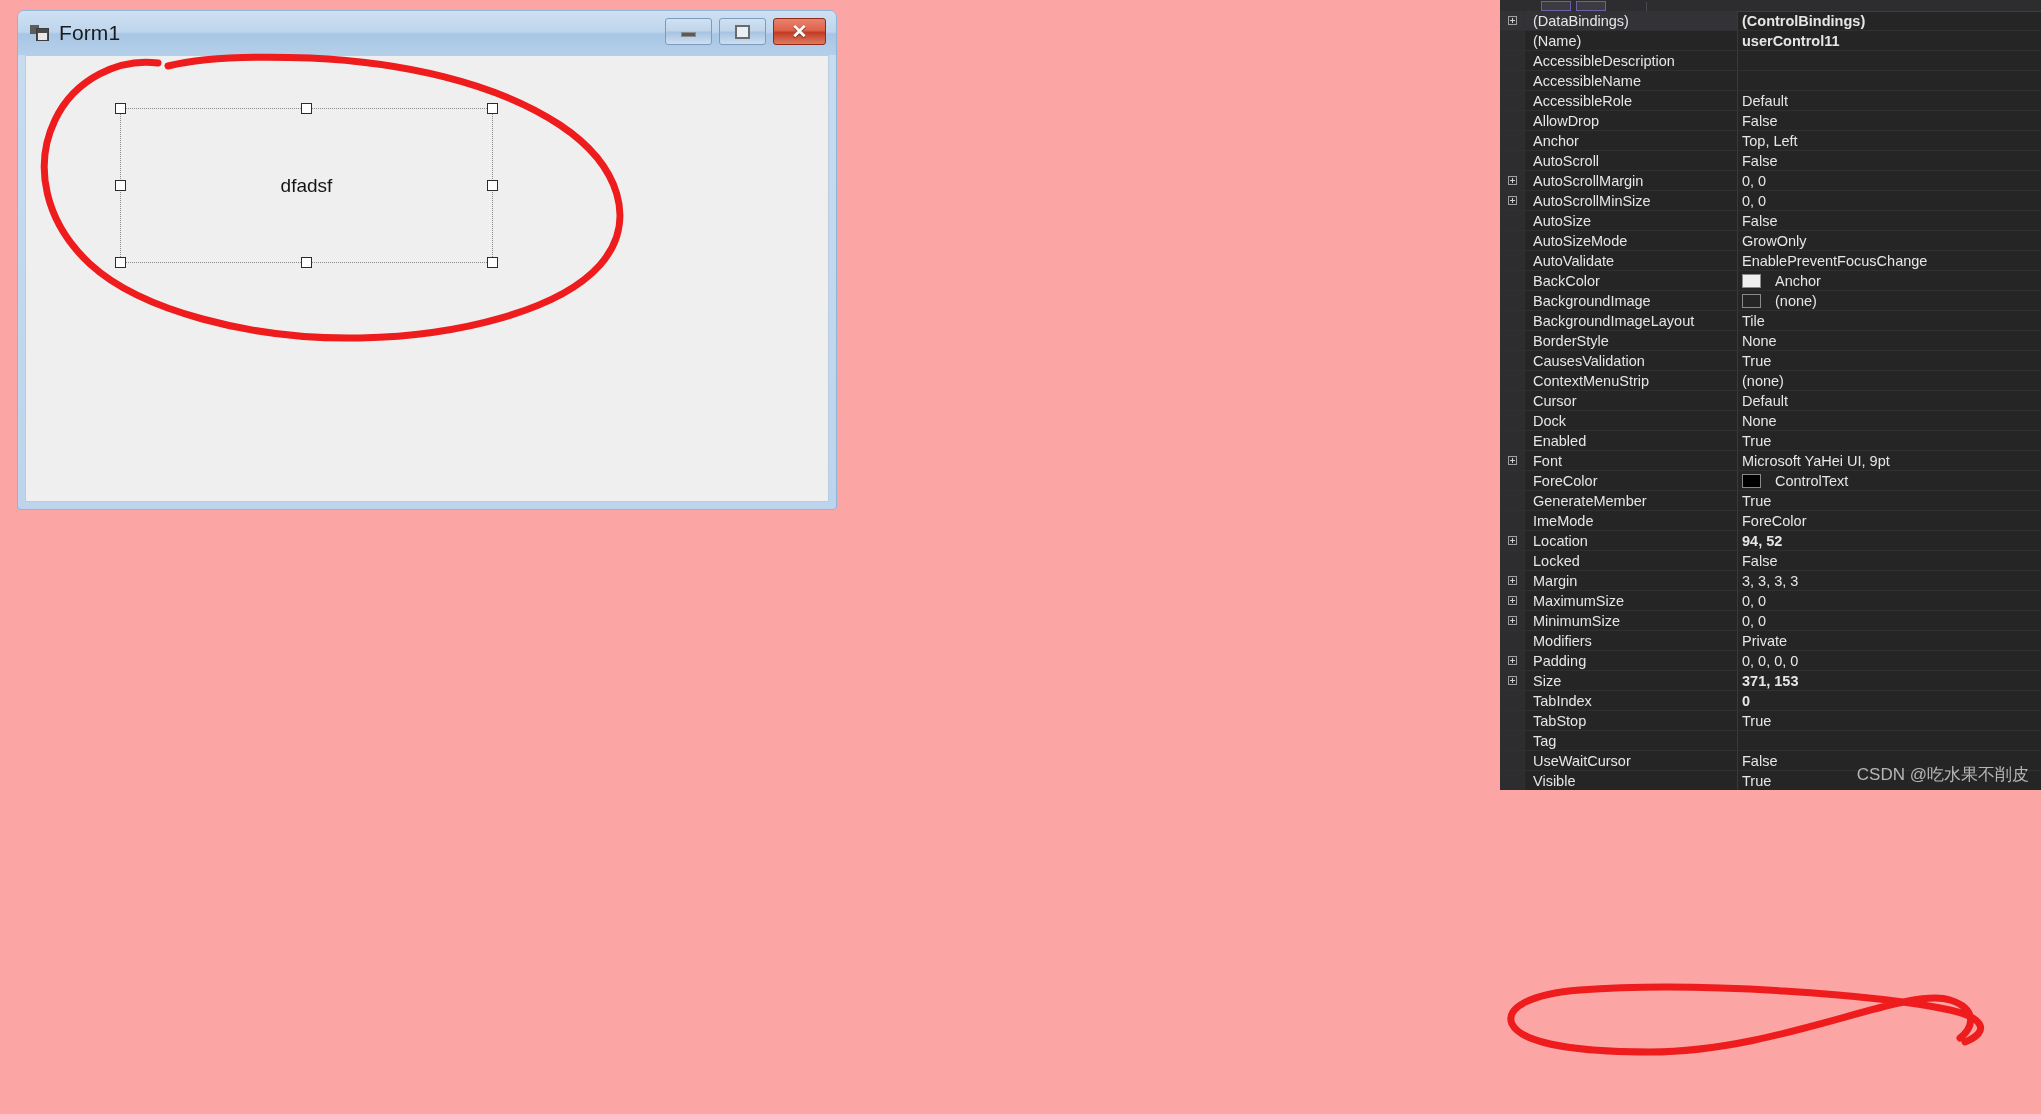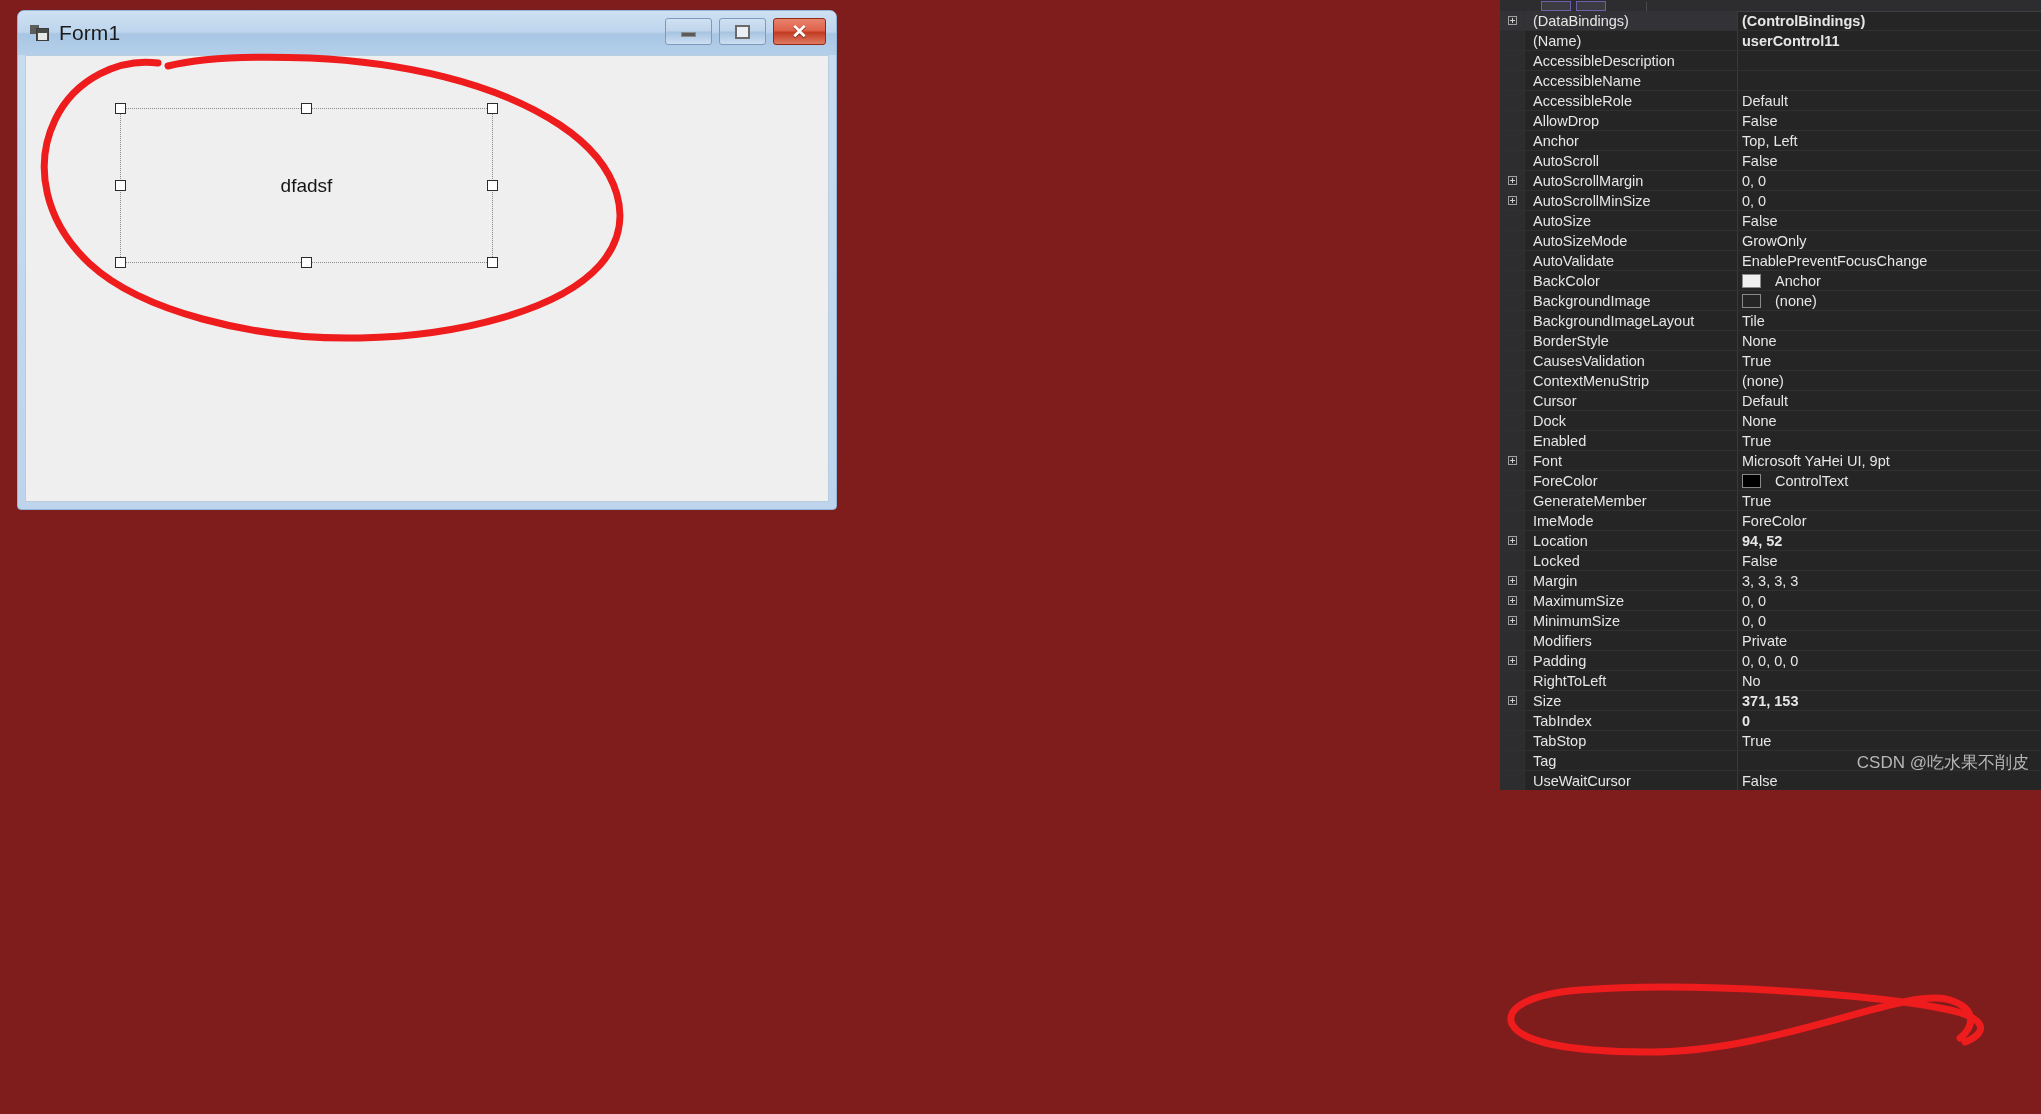--- a/index.html
+++ b/index.html
@@ -8,21 +8,21 @@
     background: #000000;
     width: 2041px;
     height: 1114px;
     overflow: hidden;
     font-family: "Liberation Sans", sans-serif;
   }
   #root {
     position: relative;
     width: 2041px;
     height: 1114px;
-    background: #7f1d1d;
+    background: #fca5a5;
   }
 
   
   #designer-window {
     position: absolute;
     left: 17px;
     top: 10px;
     width: 820px;
     height: 500px;
     background: linear-gradient(to bottom, #c9dcf0 0%, #bdd4ec 100%);
@@ -277,21 +277,21 @@
   .swatch {
     width: 19px; height: 14px;
     border: 1px solid #8a8a8a;
     box-sizing: border-box;
     margin-right: 14px;
     flex: 0 0 auto;
   }
   #watermark {
     position: absolute;
     right: 12px;
-    bottom: 16px;
+    bottom: 4px;
     color: #cfcfcf;
     font-size: 17px;
     font-family: "Liberation Sans", sans-serif;
     opacity: 0.85;
     white-space: nowrap;
   }
 </style>
 </head>
 <body>
 
@@ -533,25 +533,20 @@
           <div class="cell-value">Private</div>
         </div>
         <div class="grid-row">
           <div class="gutter">
             <div class="expander"></div>
           </div>
           <div class="cell-name">Padding</div>
           <div class="cell-value">0, 0, 0, 0</div>
         </div>
         <div class="grid-row">
-          <div class="gutter"></div>
-          <div class="cell-name">RightToLeft</div>
-          <div class="cell-value">No</div>
-        </div>
-        <div class="grid-row">
           <div class="gutter">
             <div class="expander"></div>
           </div>
           <div class="cell-name">Size</div>
           <div class="cell-value bold">371, 153</div>
         </div>
         <div class="grid-row">
           <div class="gutter"></div>
           <div class="cell-name">TabIndex</div>
           <div class="cell-value bold">0</div>

